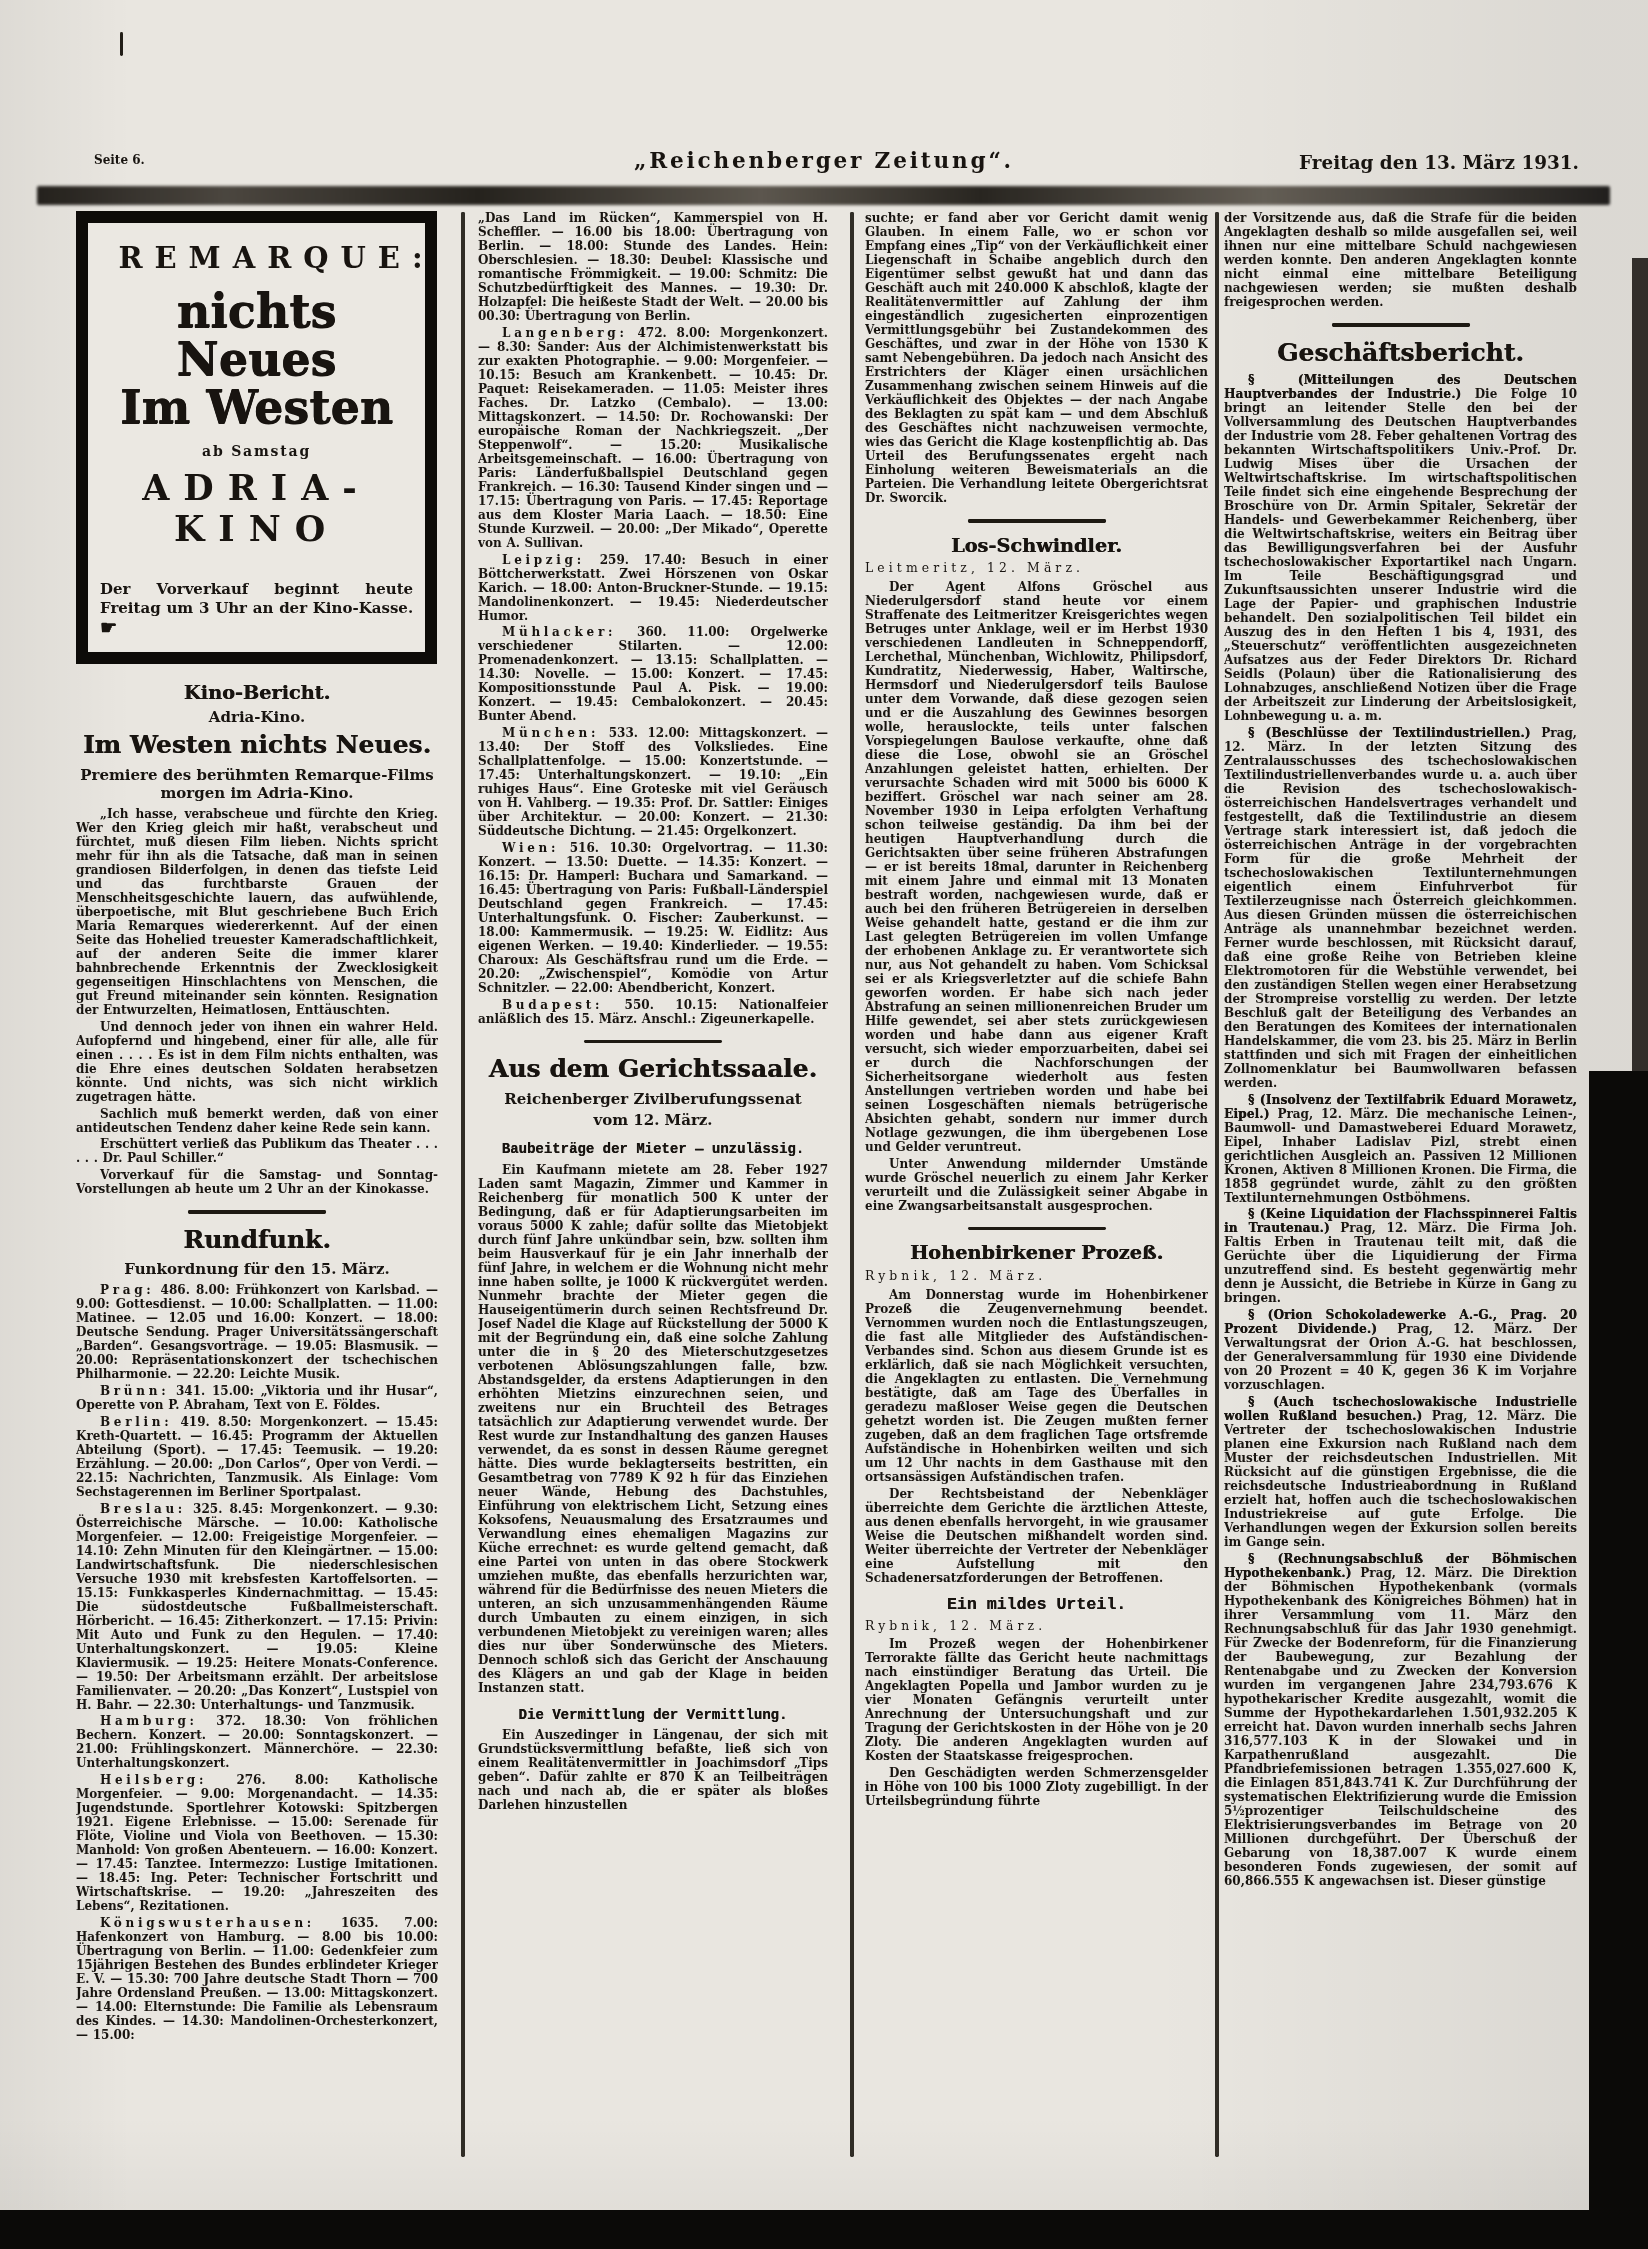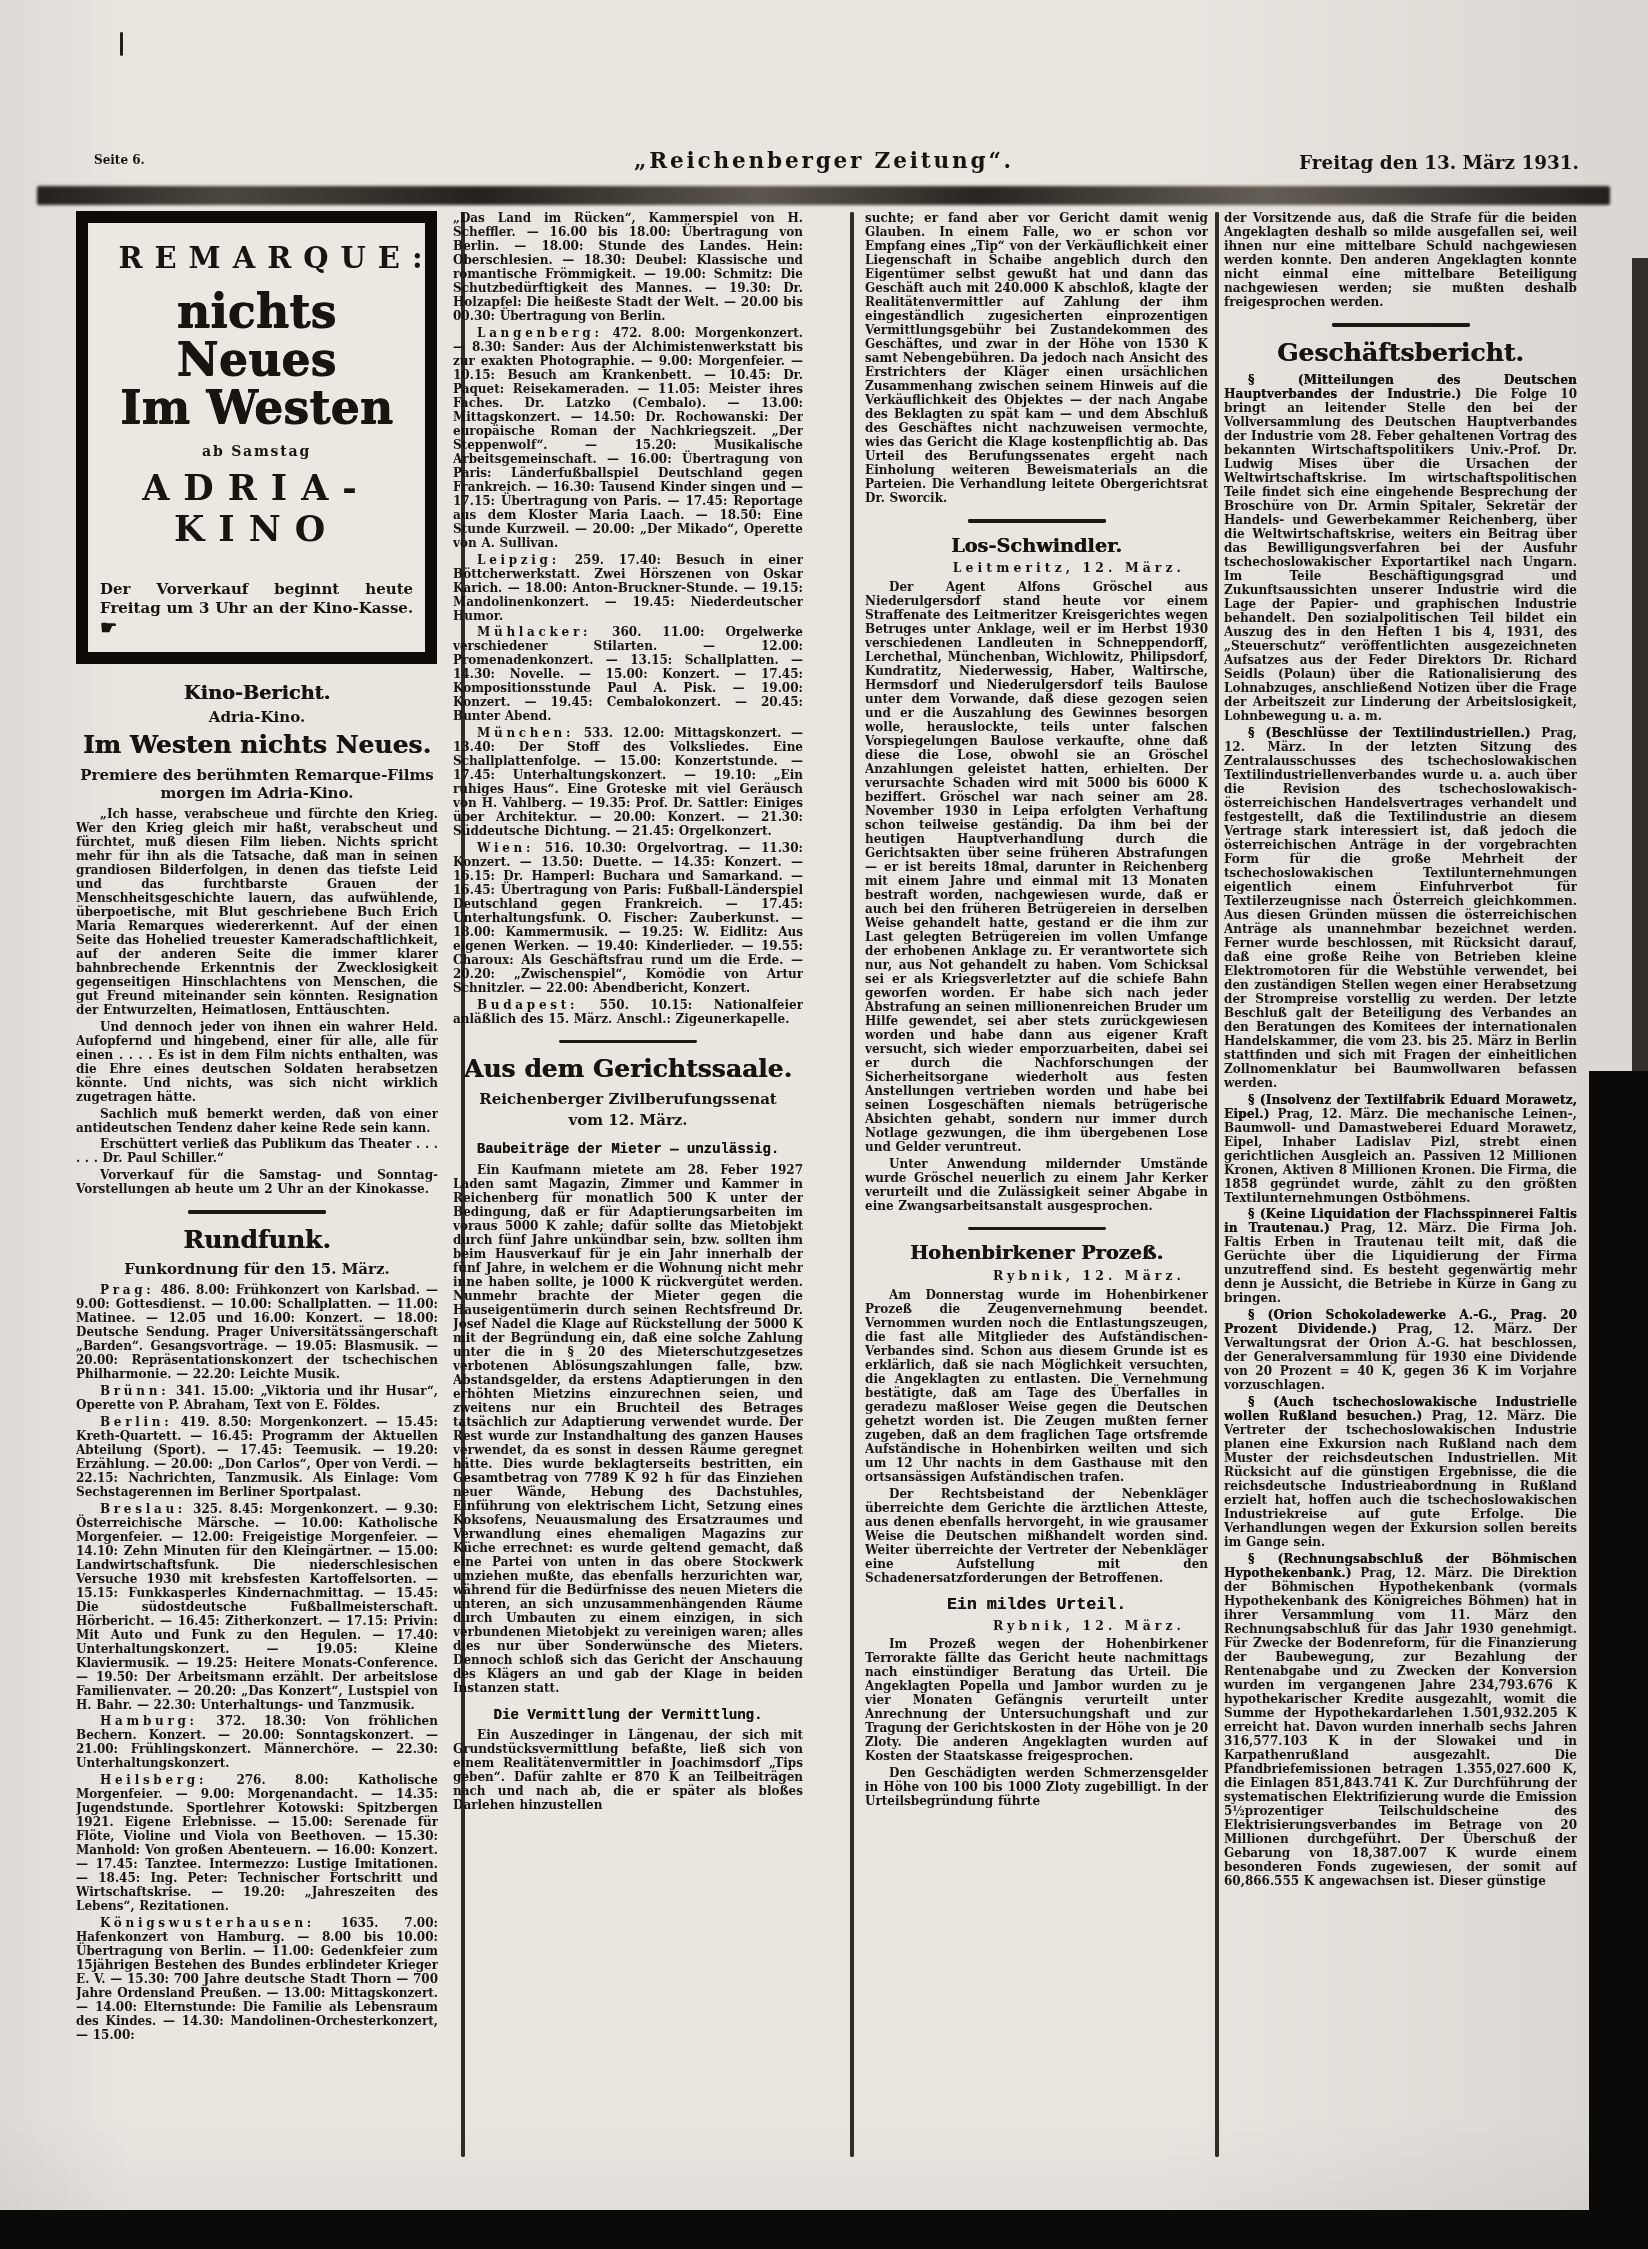--- a/index.html
+++ b/index.html
@@ -11,21 +11,21 @@
   
   .mh-page{position:absolute;left:94px;top:153px;font-size:12px;font-weight:bold;}
   .mh-title{position:absolute;left:50%;transform:translateX(-50%);top:148px;font-size:21.6px;font-weight:bold;letter-spacing:2.8px;}
   .mh-date{position:absolute;right:69px;top:152px;font-size:18.4px;font-weight:bold;}
   .mh-rule{position:absolute;left:37px;top:186px;width:1573px;height:19.3px;border-radius:1.8px;
         background:linear-gradient(90deg,#16130f 0%,#3f3a33 12%,#17140f 28%,#524c43 46%,#1a1712 60%,#5a544b 78%,#141210 100%);
         filter:blur(1.4px);opacity:.93;}
   
   .col{position:absolute;top:211px;height:1973px;overflow:hidden;}
   .col1{left:76px;width:362px;}
-  .col2{left:453px;width:350px;}
+  .col2{left:478px;width:350px;}
   .col3{left:865px;width:343px;}
   .col4{left:1224px;width:353px;}
   .vrule{position:absolute;top:212px;width:3.7px;height:1945px;background:#1c1812;opacity:.9;border-radius:1.4px;}
   .vr1{left:461px;}.vr2{left:850px;}.vr3{left:1215px;}
   
   .band-bottom{position:absolute;left:0;bottom:0;width:100%;height:40px;background:#0b0a08;}
   .band-right{position:absolute;right:0;top:1071px;width:59px;height:1179px;background:#0b0a08;}
   .band-right2{position:absolute;right:0;top:258px;width:15.6px;height:823px;background:#14110d;opacity:.85;}
   .tick{position:absolute;left:120px;top:32px;width:3.2px;height:24px;background:#221e18;border-radius:1.4px;}
   
@@ -37,21 +37,21 @@
   .ad-when{font-size:14px;font-weight:bold;text-align:center;margin-top:12px;letter-spacing:1.8px;}
   .ad-kino{font-size:35px;font-weight:bold;letter-spacing:14px;text-align:center;margin-top:8.3px;}
   .ad-note{font-size:15px;line-height:19.3px;font-weight:bold;text-align:justify;margin-top:31px;}
   .hand{font-size:19.3px;vertical-align:middle;}
   
   .h-big{font-size:25px;line-height:28px;font-weight:bold;text-align:center;margin:12px 0 6.4px;
       text-shadow:0.5px 0 0 currentColor;}
   .h-med{font-size:19.3px;line-height:22px;font-weight:bold;text-align:center;margin:4.6px 0 3.7px;text-shadow:0.5px 0 0 currentColor;}
   .h-sub{font-size:15px;line-height:18.4px;font-weight:bold;text-align:center;margin:2.8px 0 4.6px;}
   .case-head{font-size:14px;line-height:16.6px;font-weight:bold;text-align:center;margin:12px 0 4.6px;text-shadow:0.2px 0 0 currentColor;font-family:Liberation Mono, monospace;}
-  .dateline{font-size:12.4px;font-weight:bold;text-align:right;letter-spacing:4.1px;padding-right:23px;margin:1.8px 0 4.6px;}
+  .dateline{font-size:12.4px;font-weight:normal;text-align:left;letter-spacing:4.1px;padding-right:23px;margin:1.8px 0 4.6px;}
   .divider{width:138px;height:3.7px;background:#1d1912;margin:14px auto 12px;border-radius:1.4px;}
   
   .p{font-size:12px;line-height:14px;text-align:justify;text-indent:24px;margin:0 0 2.8px;font-weight:bold;
      word-spacing:0.5px;}
   .p.noind{text-indent:0;}
   .station{letter-spacing:3.7px;}
   .item-head{letter-spacing:0.2px;text-shadow:0.3px 0 0 currentColor;}
 </style>
 </head>
 <body>

